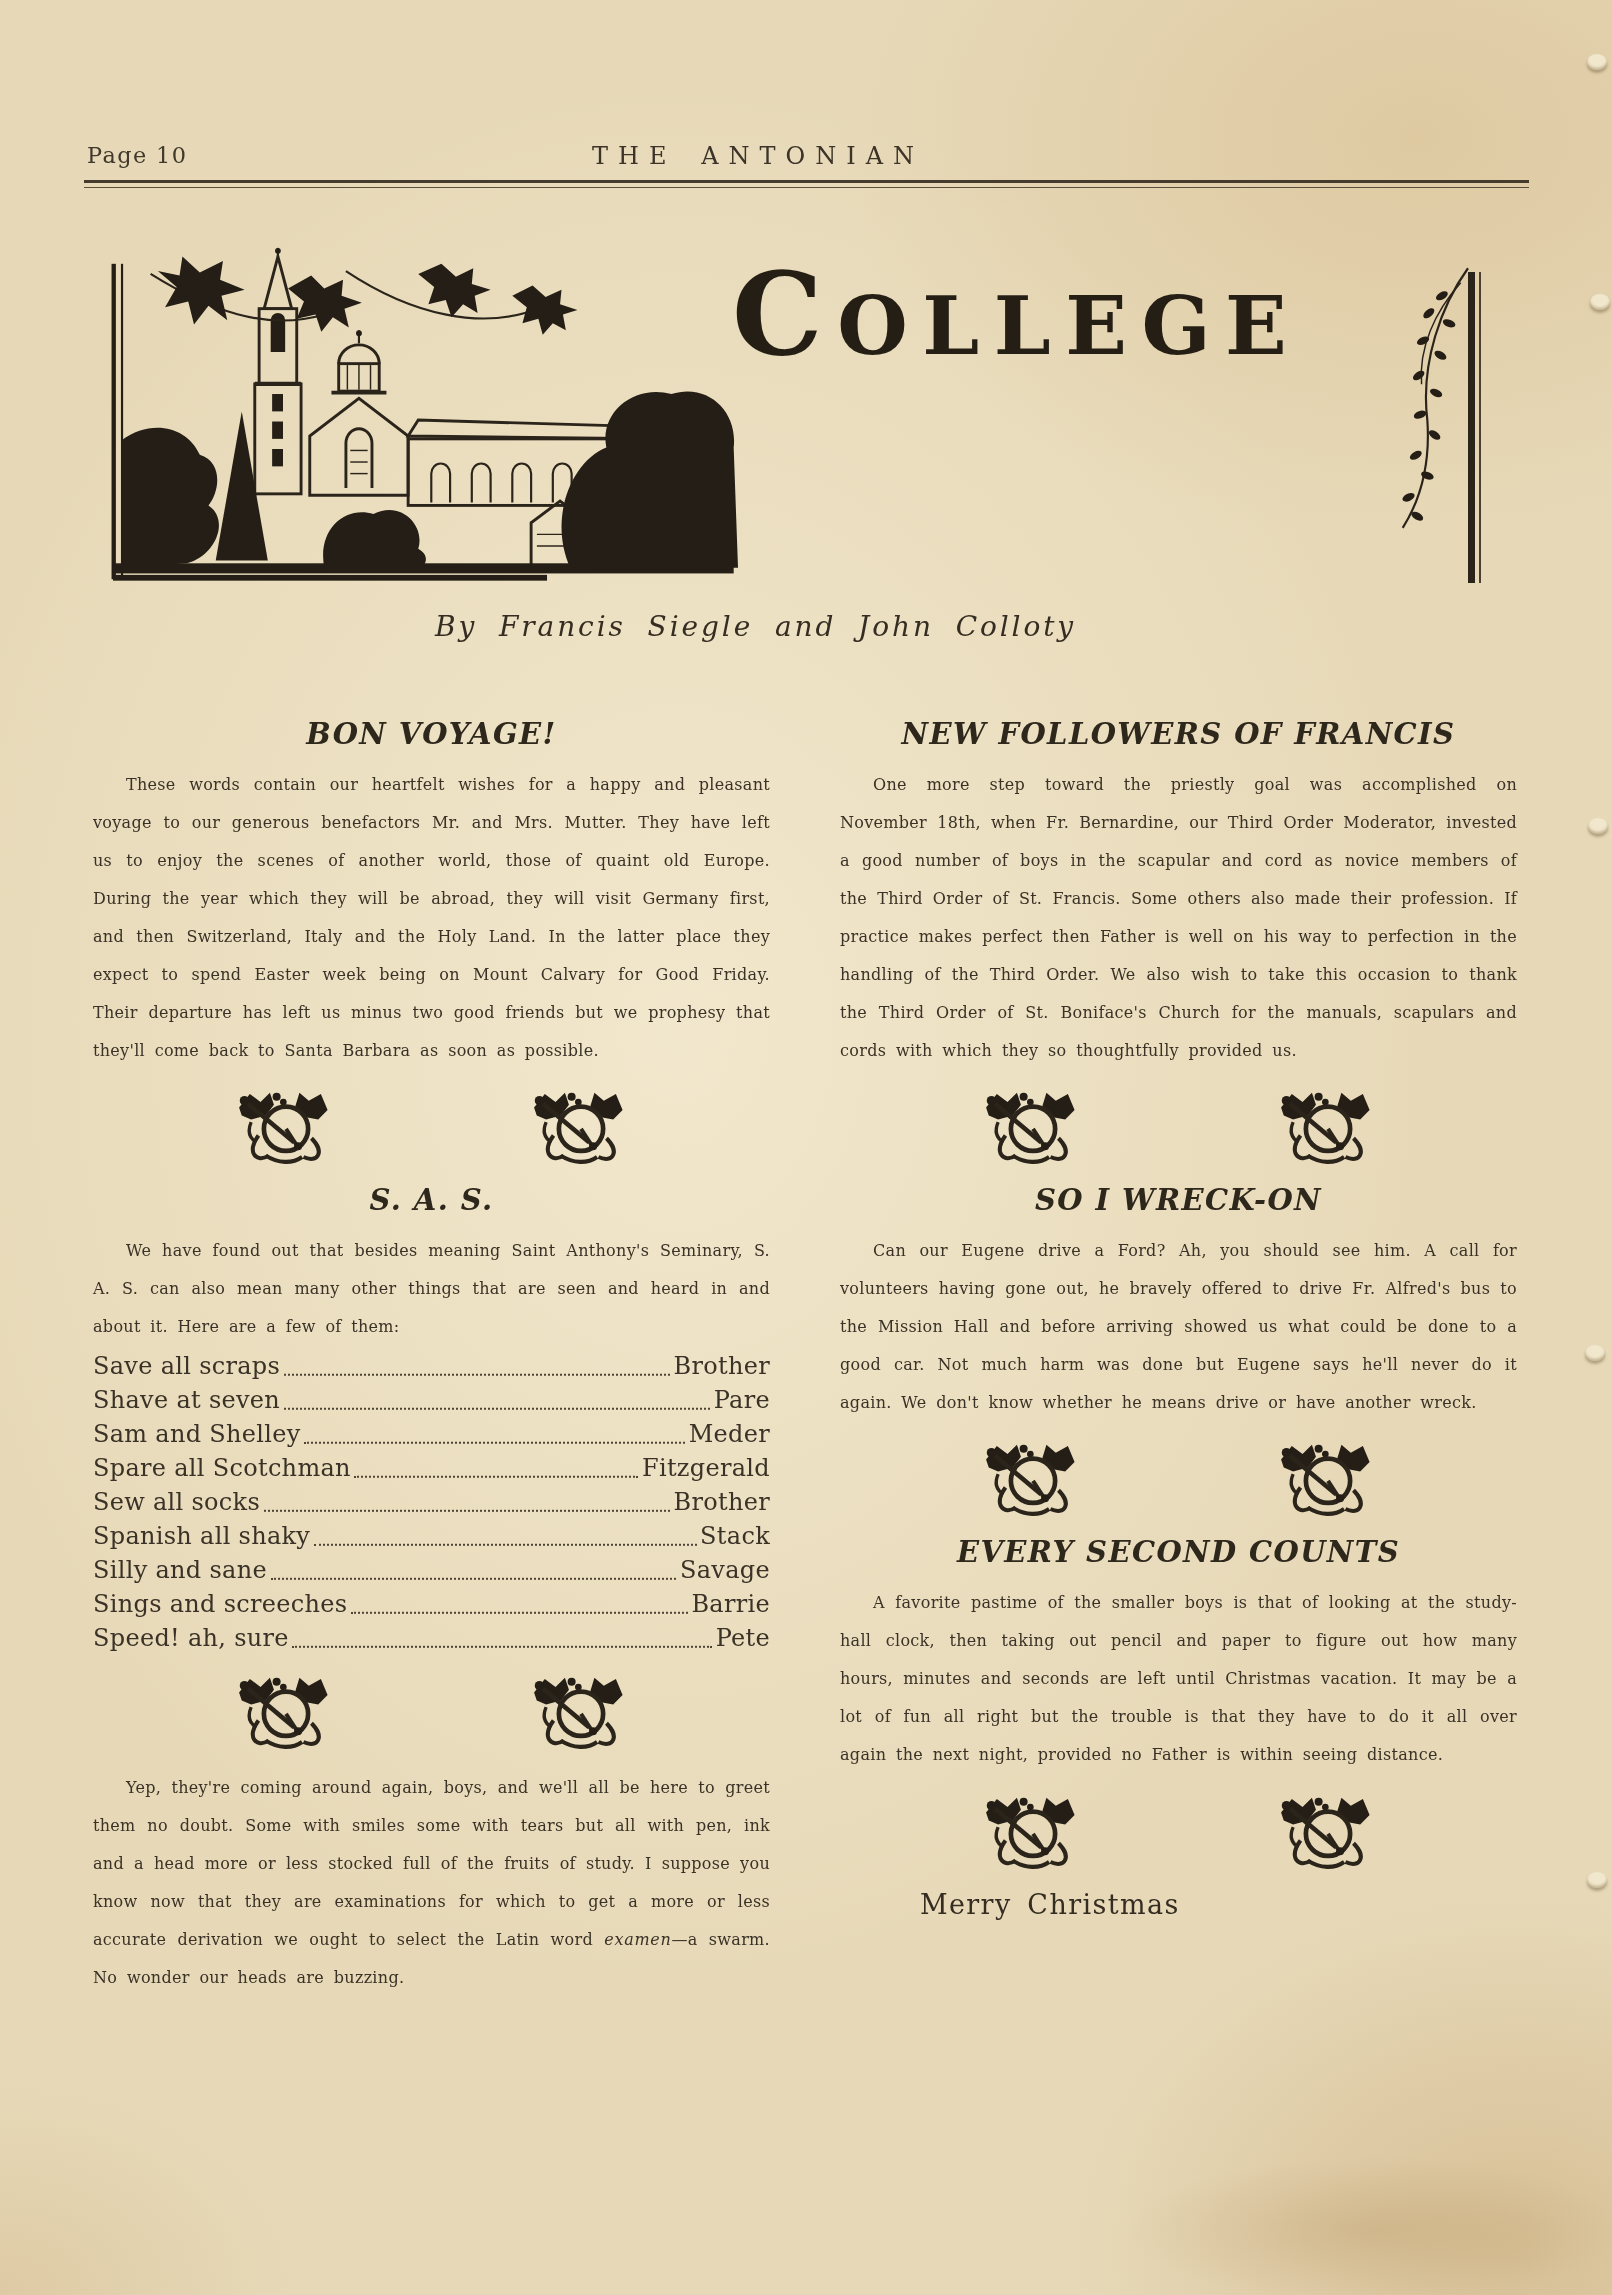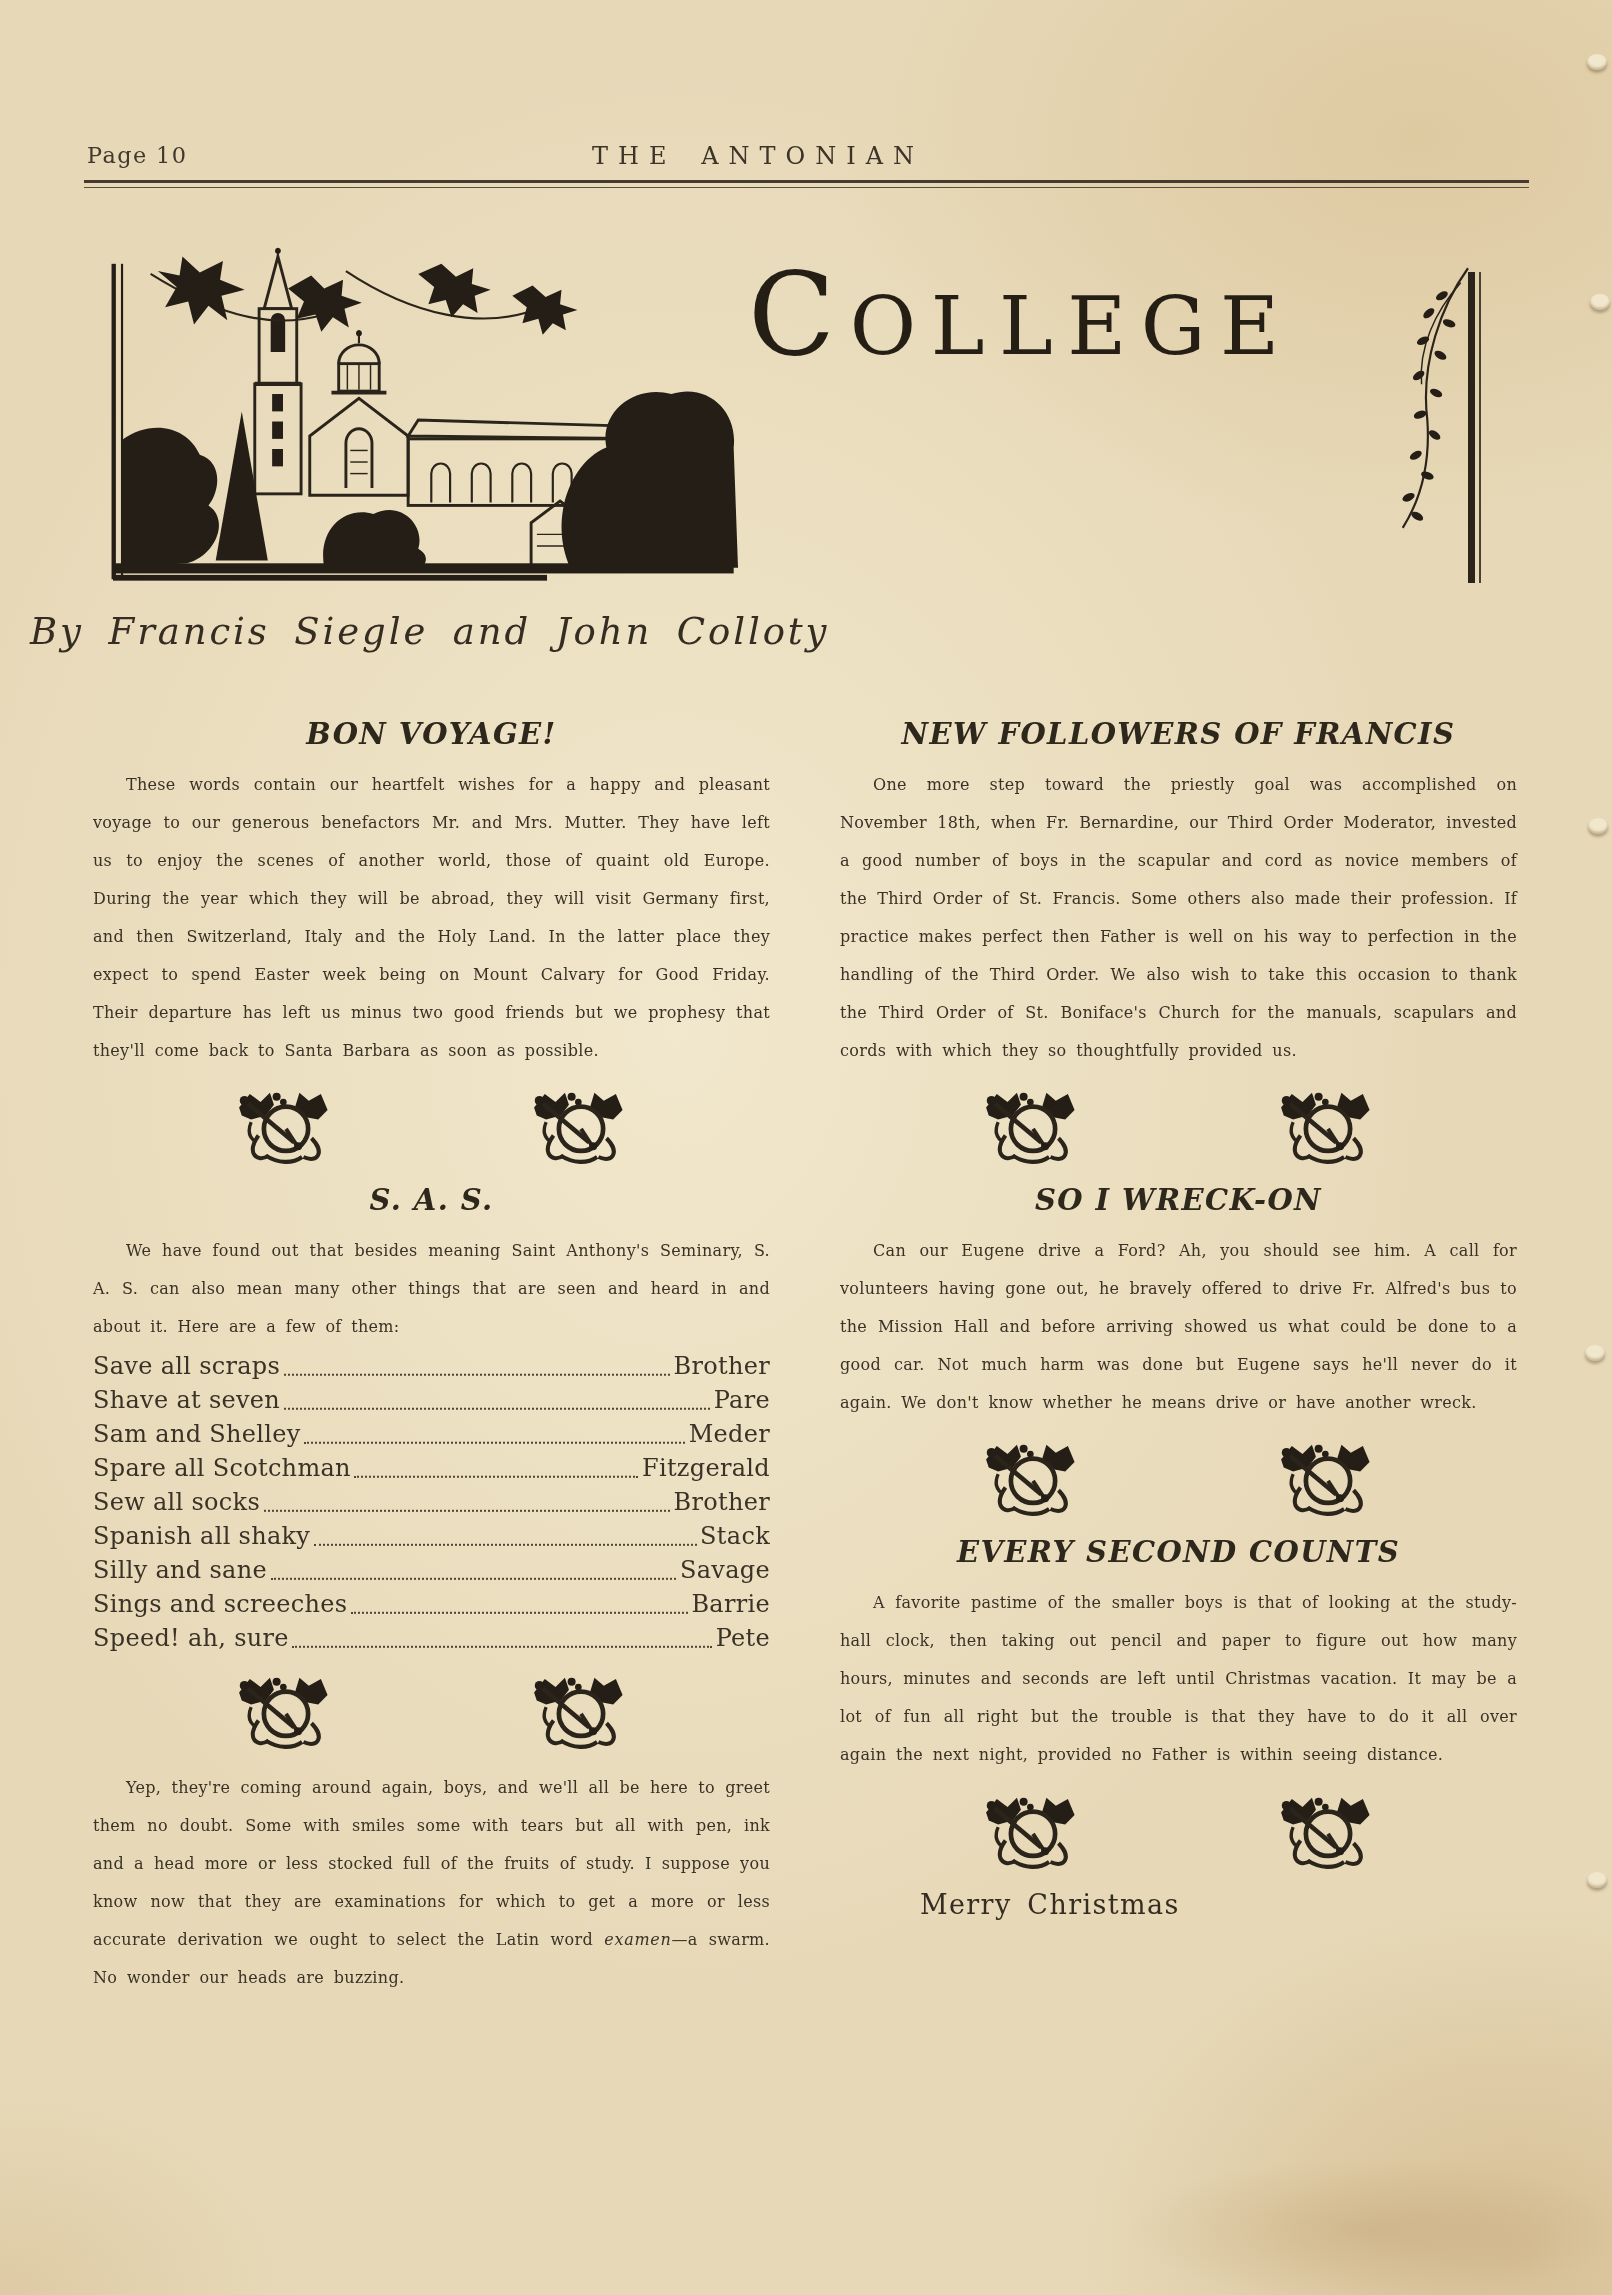--- a/index.html
+++ b/index.html
@@ -17,29 +17,29 @@
     color:#3a3226;
   }
   
   .folio{position:absolute;left:87px;top:142px;font-size:22.4px;letter-spacing:1.4px;color:#41392c;}
   .pub-title{position:absolute;left:0;right:116px;top:142px;text-align:center;
     font-size:24px;letter-spacing:10px;color:#3c3428;word-spacing:7.2px;padding-left:20px;}
   .rule-a{position:absolute;left:84px;top:180px;width:1445px;height:2.9px;background:#453c2f;}
   .rule-b{position:absolute;left:84px;top:187px;width:1445px;height:1.4px;background:#5a4e3d;}
   
   .mast-illo{position:absolute;left:107px;top:245px;}
-  .mast-title{position:absolute;left:748px;top:255px;width:731px;color:#241e15;font-weight:400;}
+  .mast-title{position:absolute;left:732px;top:255px;width:731px;color:#241e15;font-weight:700;}
   .mast-line{display:block;font-size:81px;line-height:1.05;letter-spacing:14.5px;text-transform:uppercase;white-space:nowrap;}
   .mast-line::first-letter{font-size:114px;}
   .mast-line2{margin:16px 0 0 93px;}
   .mast-rule-r{position:absolute;left:1468px;top:272px;width:6.5px;height:311px;background:#2b241b;}
   .mast-rule-r2{position:absolute;left:1479px;top:272px;width:2.2px;height:311px;background:#4a4031;}
   .vine{position:absolute;left:1333px;top:261px;}
-  .byline{position:absolute;left:0;right:101px;top:610px;
-    font-style:italic;font-size:37px;letter-spacing:2.9px;word-spacing:10px;color:#352d21;padding-left:30px;}
+  .byline{position:absolute;left:0;right:101px;top:610px;text-align:center;
+    font-style:italic;font-size:28px;letter-spacing:2.9px;word-spacing:10px;color:#352d21;}
   
   .col{position:absolute;top:706px;width:677px;margin-top:12px;}
   .col-left{left:93px;}
   .col-right{left:840px;}
   .section-h{font-style:italic;font-weight:700;font-size:29px;line-height:1.15;
     text-align:center;letter-spacing:1.4px;margin:0 0 14.5px;color:#2e271c;}
   .section-h.mt{margin-top:4.3px;}
   .body-p{font-size:16px;line-height:38px;text-align:justify;text-indent:33px;
     margin:0;word-spacing:4.3px;letter-spacing:0.3px;color:#3a3226;}
   .body-p i{letter-spacing:0.7px;}

